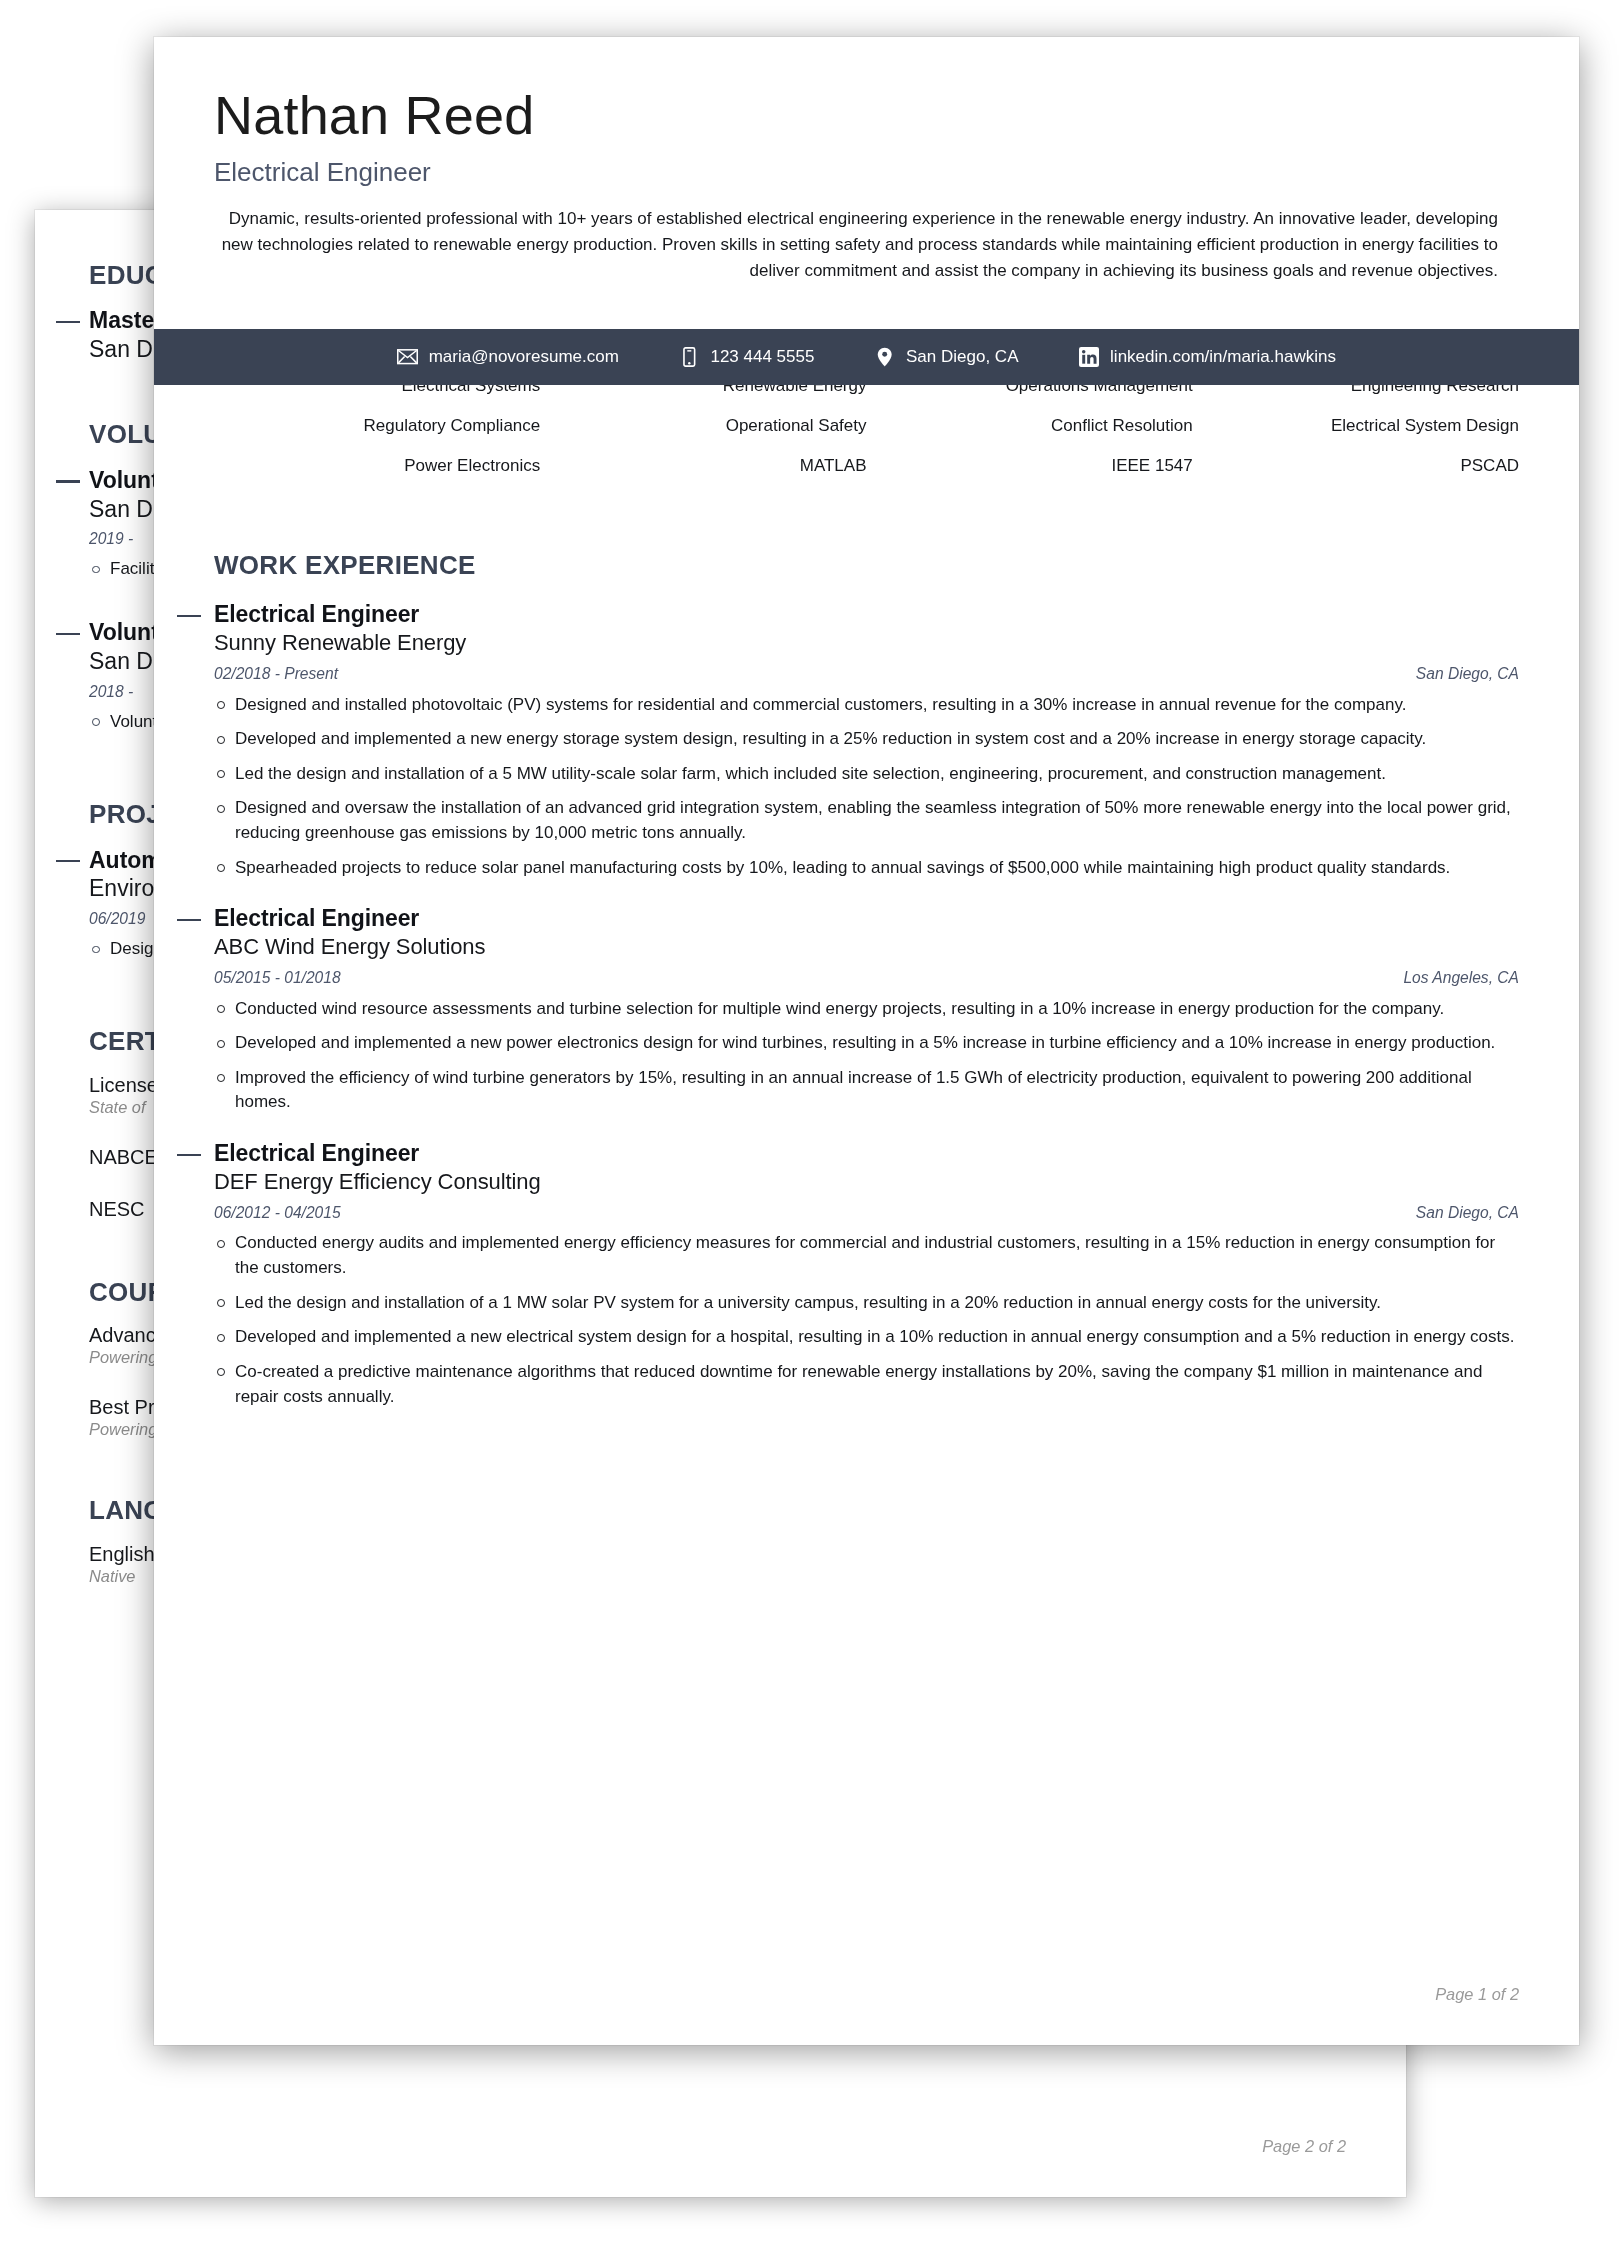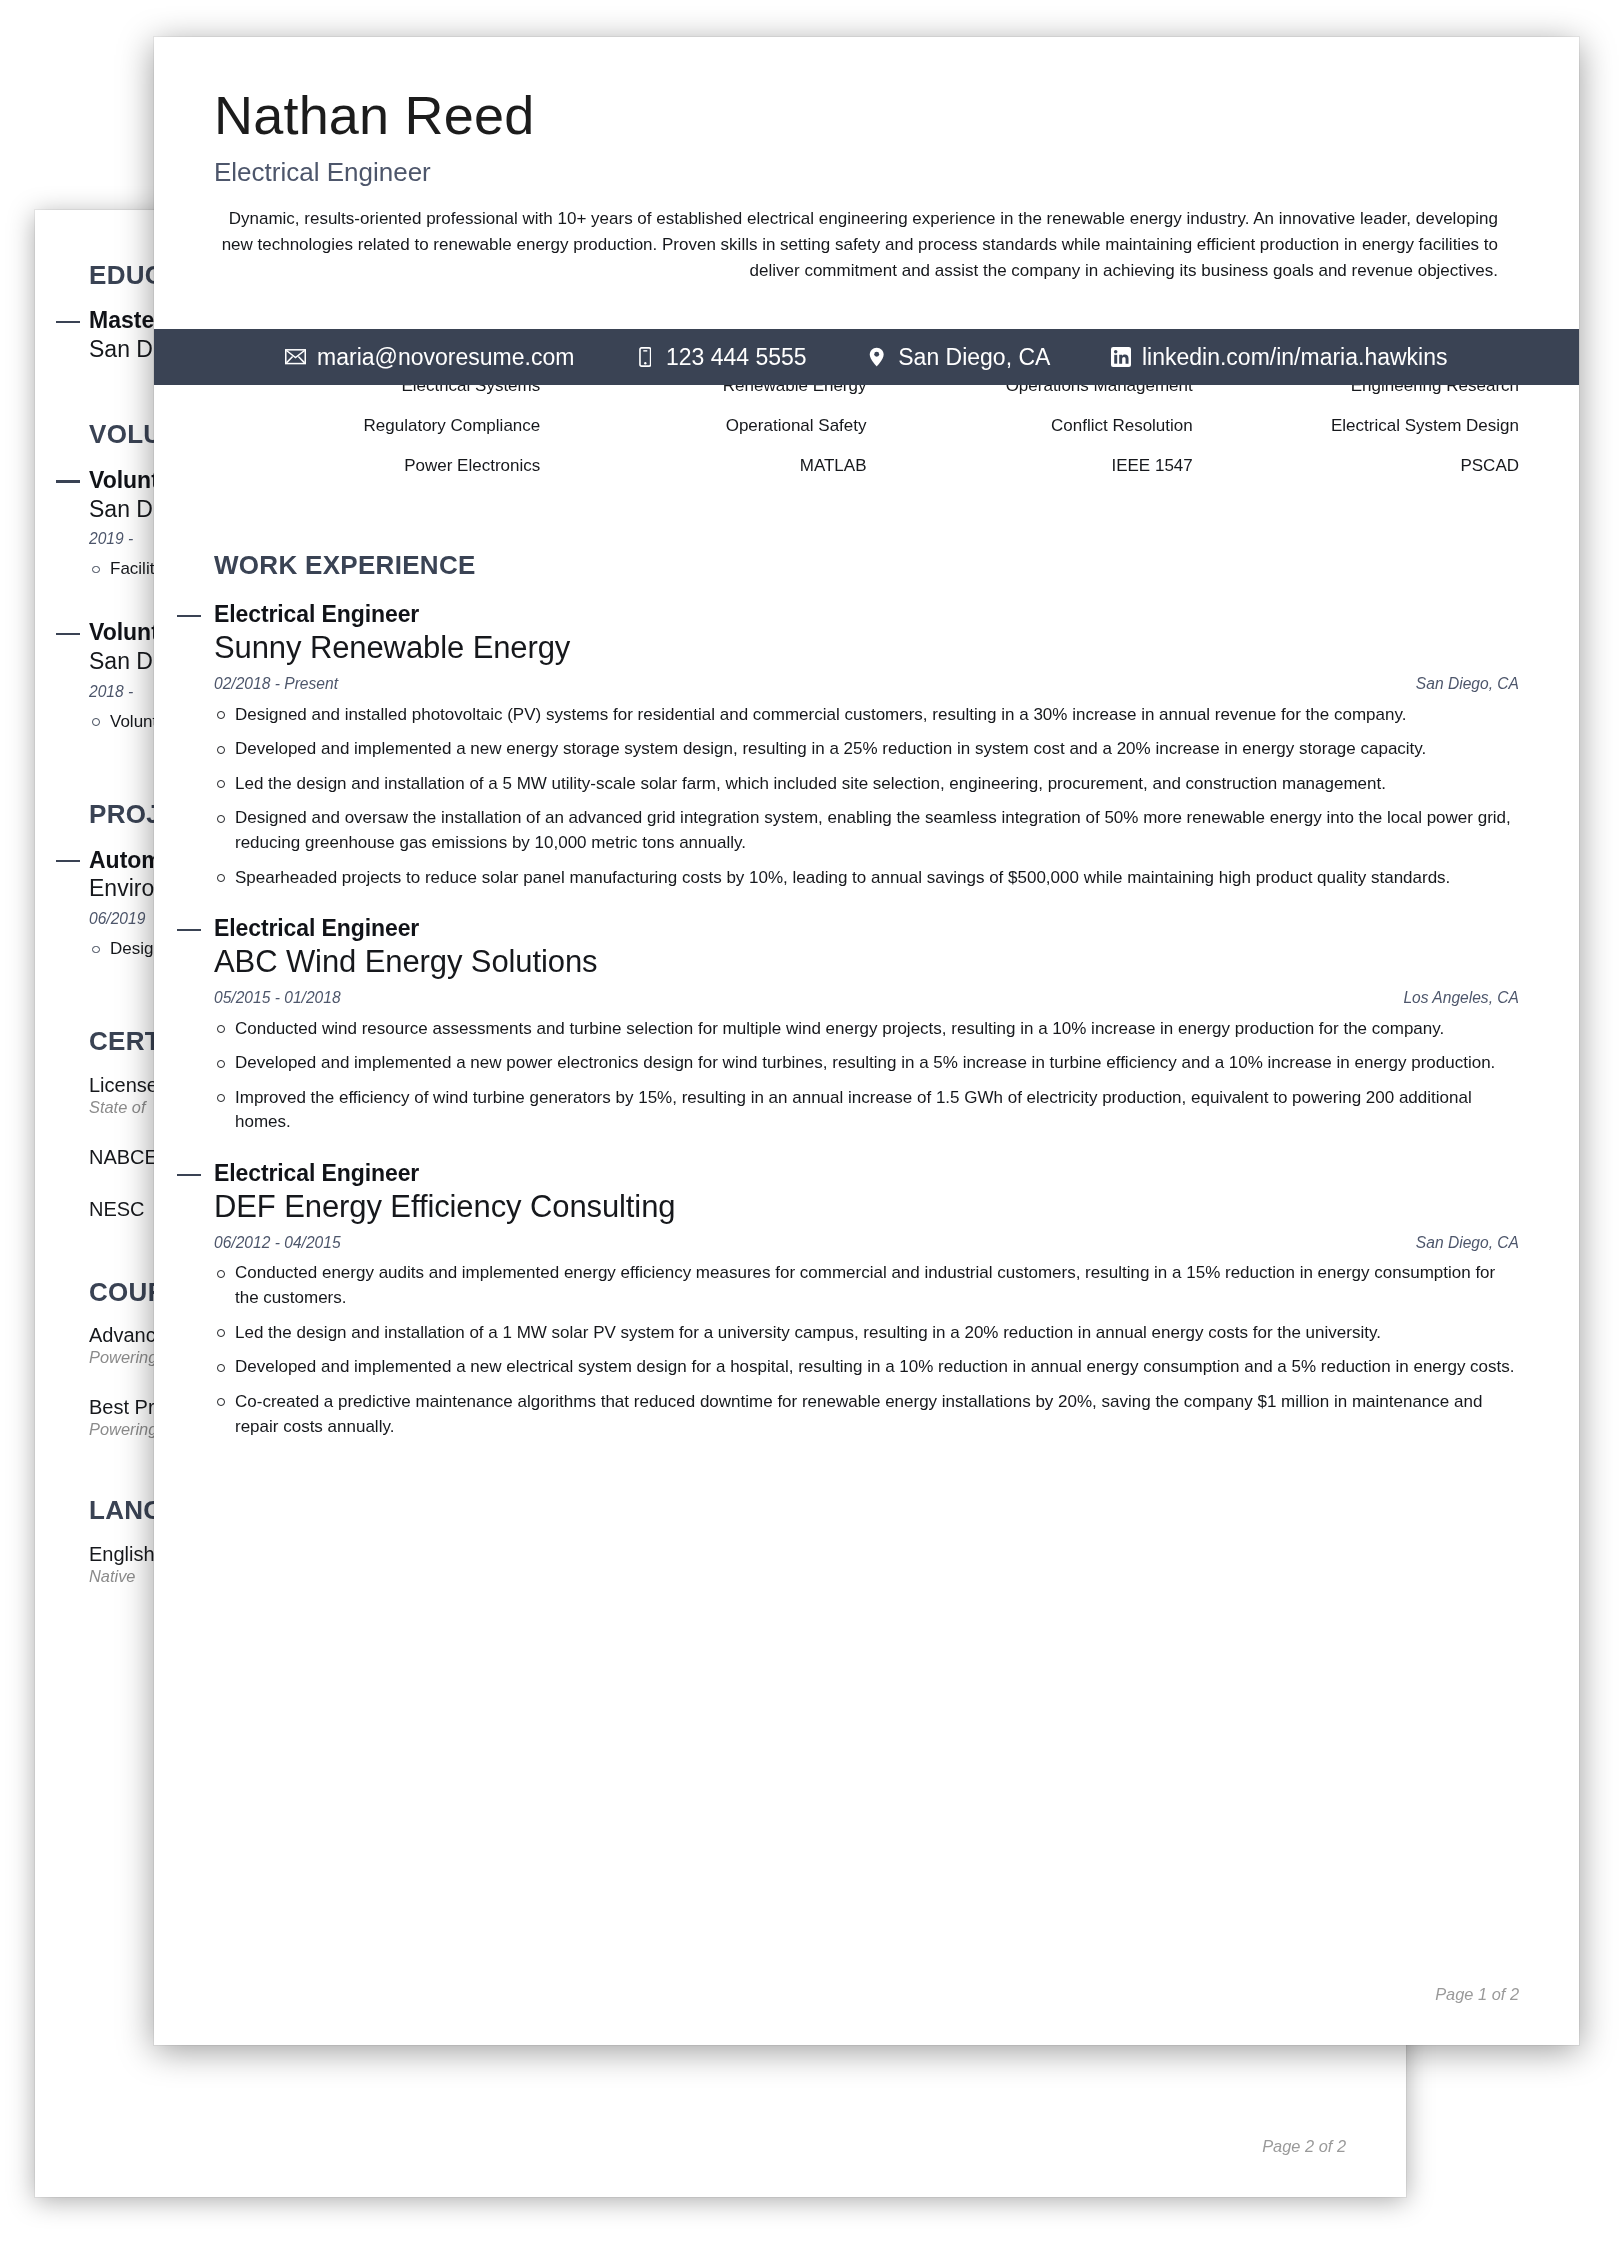--- a/index.html
+++ b/index.html
@@ -74,21 +74,21 @@
     align-items: center;
     justify-content: center;
     gap: 0px;
   }
 
   .contact-item {
     display: flex;
     align-items: center;
     gap: 10.6px;
     color: #ffffff;
-    font-size: 23px;
+    font-size: 17px;
     padding: 0 30px;
     white-space: nowrap;
   }
 
   .contact-item .ic {
     display: inline-flex;
     align-items: center;
     justify-content: center;
     width: 21px;
     height: 21px;
@@ -137,21 +137,21 @@
   }
 
   .entry-role {
     font-size: 23px;
     font-weight: 700;
     color: #111318;
     letter-spacing: -0.1px;
   }
 
   .entry-company {
-    font-size: 31px;
+    font-size: 22px;
     font-weight: 400;
     color: #16181c;
     margin-top: 1.9px;
     letter-spacing: -0.1px;
   }
 
   .entry-meta {
     display: flex;
     justify-content: space-between;
     align-items: baseline;

